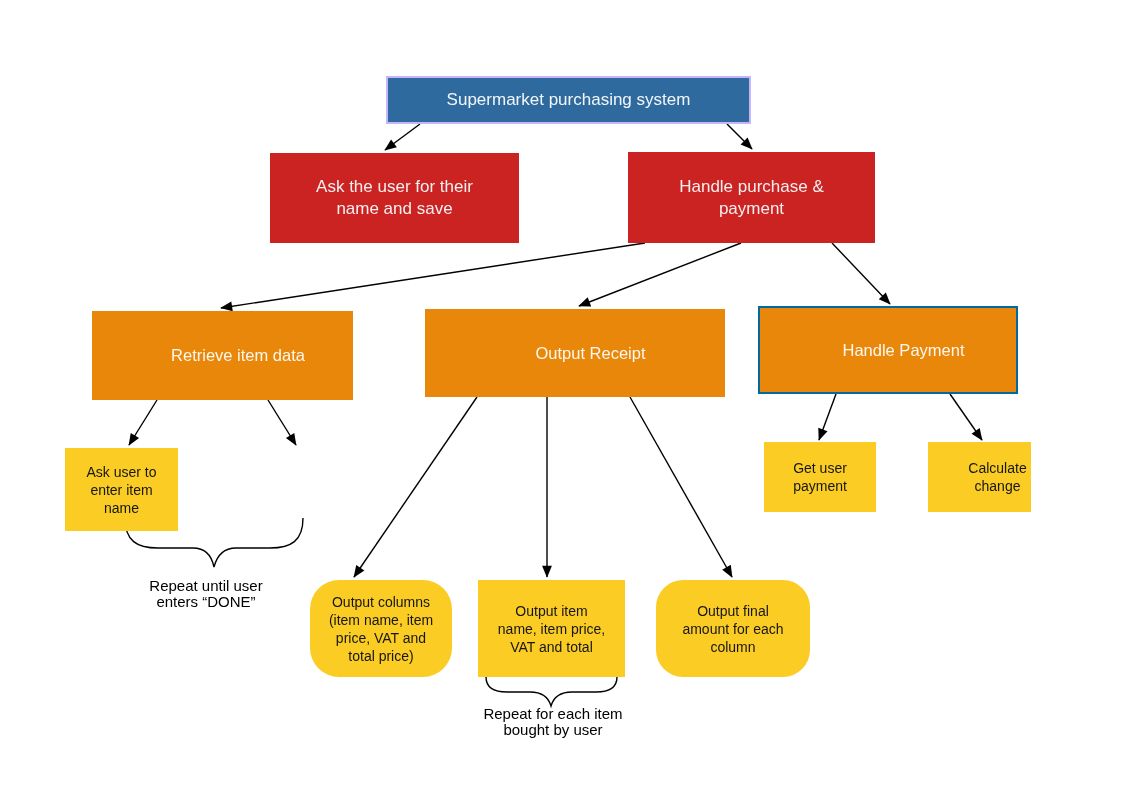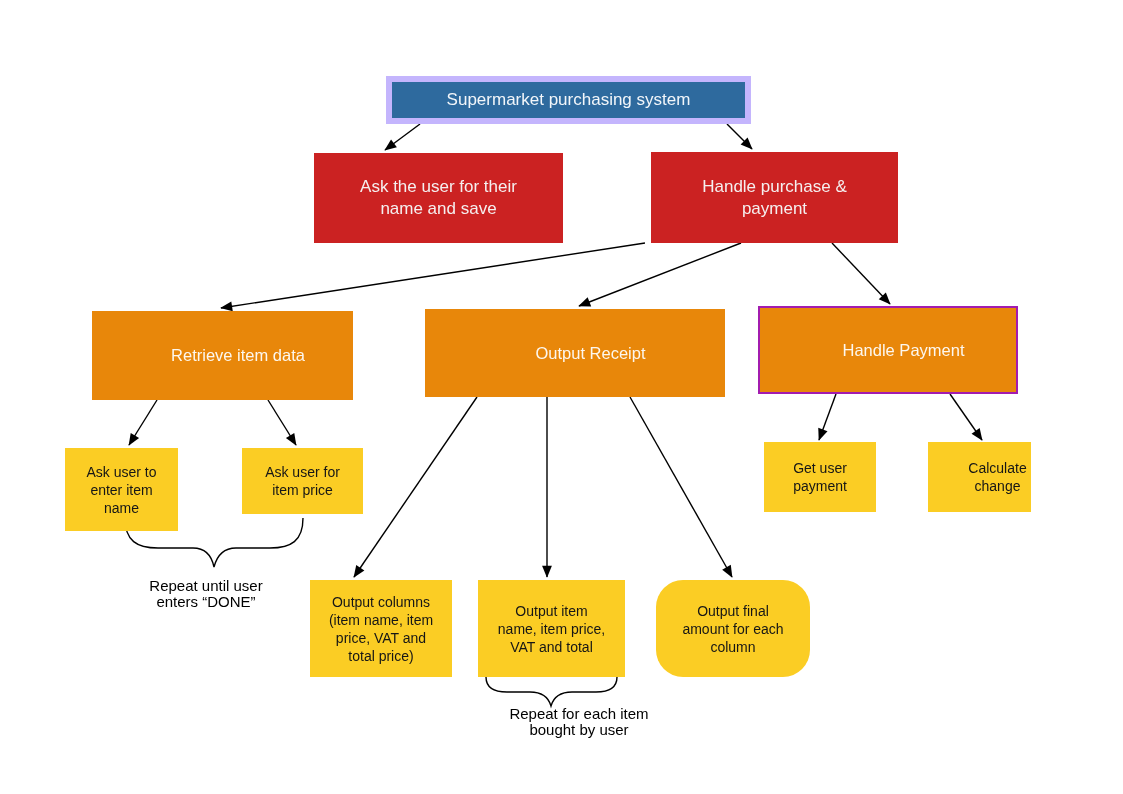--- a/index.html
+++ b/index.html
@@ -27,41 +27,40 @@
     position: absolute;
     display: flex;
     align-items: center;
     justify-content: center;
     text-align: center;
     white-space: pre-line;
     box-sizing: border-box;
   }
   .node.lvl-root {
     background: #2e6a9e;
-    border: 6px solid #c4b5fd;
+    border: 2px solid #c4b5fd;
     color: #f2f6fa;
     font-size: 17px;
     line-height: 22px;
   }
   .node.lvl-red {
     background: #cb2222;
     color: #f5efef;
     font-size: 17px;
     line-height: 22px;
-    margin-left: 44px;
   }
   .node.lvl-orange {
     background: #e8870a;
     color: #fdf7ee;
     font-size: 16.5px;
     line-height: 21px;
     padding-left: 31px;
   }
   .node.lvl-orange.bordered {
-    border: 2px solid #a21caf;
+    border: 2px solid #0369a1;
   }
   .node.lvl-yellow {
     background: #fbcd24;
     color: #161616;
     font-size: 14px;
     line-height: 18px;
   }
   .annotation {
     position: absolute;
     text-align: center;
@@ -102,37 +101,35 @@
       <path d="M125,518 C125,541 137,548 158,548 L193,548 Q210,548 214,567 Q219,548 236,548 L270,548 C291,548 303,541 303,518"></path>
       <path d="M486,677 C486,688 494,692 507,692 L530,692 Q547,692 551,706 Q555,692 572,692 L596,692 C609,692 617,688 617,677"></path>
     </g>
   </svg>
 
   <div class="node lvl-root" style="left:386px; top:76px; width:365px; height:48px;">Supermarket purchasing system</div>
 
   <div class="node lvl-red" style="left:270px; top:153px; width:249px; height:90px; padding:0 20px;">Ask the user for their
 name and save</div>
 
-  <div class="node lvl-red" style="left:607px; top:152px; width:247px; height:91px; padding:4px 20px;">Handle purchase &amp;
+  <div class="node lvl-red" style="left:628px; top:152px; width:247px; height:91px; padding:4px 20px;">Handle purchase &amp;
 payment</div>
 
   <div class="node lvl-orange" style="left:92px; top:311px; width:261px; height:89px;">Retrieve item data</div>
 
   <div class="node lvl-orange" style="left:425px; top:309px; width:300px; height:88px;">Output Receipt</div>
 
   <div class="node lvl-orange bordered" style="left:758px; top:306px; width:260px; height:88px;">Handle Payment</div>
 
   <div class="node lvl-yellow" style="left:65px; top:448px; width:113px; height:83px;">Ask user to
 enter item
 name</div>
 
-  <div class="node lvl-yellow" style="left:242px; top:448px; width:121px; height:66px;">Ask user for
-item price</div>
 
-  <div class="node lvl-yellow" style="left:310px; top:580px; width:142px; height:97px;">Output columns
+  <div class="node lvl-yellow" style="left:310px; top:580px; width:142px; height:97px;border-radius:29px;">Output columns
 (item name, item
 price, VAT and
 total price)</div>
 
   <div class="node lvl-yellow" style="left:478px; top:580px; width:147px; height:97px;">Output item
 name, item price,
 VAT and total</div>
 
   <div class="node lvl-yellow" style="left:656px; top:580px; width:154px; height:97px;border-radius:27px;">Output final
 amount for each
@@ -140,16 +137,16 @@
 
   <div class="node lvl-yellow" style="left:764px; top:442px; width:112px; height:70px;text-align:right;">Get user
 payment</div>
 
   <div class="node lvl-yellow" style="left:928px; top:442px; width:103px; height:70px;padding-left:36px;">Calculate
 change</div>
 
   <div class="annotation" style="left:121px; top:578px; width:170px;">Repeat until user
 enters “DONE”</div>
 
-  <div class="annotation" style="left:494px; top:706px; width:170px;">Repeat for each item
+  <div class="annotation" style="left:468px; top:706px; width:170px;">Repeat for each item
 bought by user</div>
 
 </div>
 
 </body></html>

